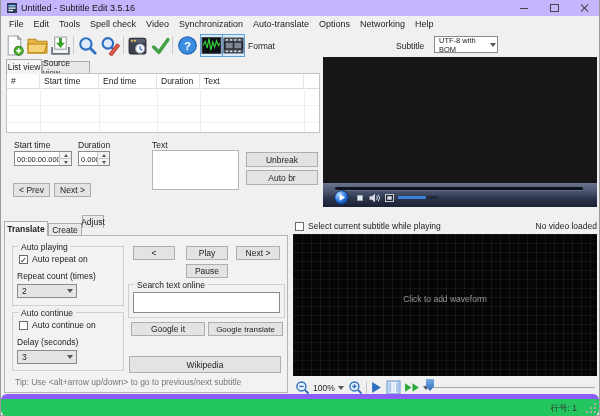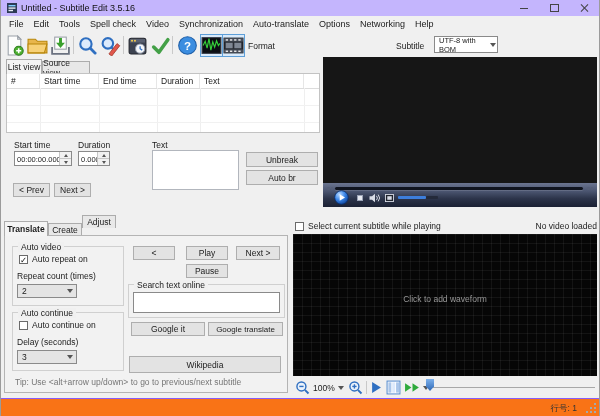--- a/index.html
+++ b/index.html
@@ -76,21 +76,21 @@
         background-image:linear-gradient(rgba(255,255,255,.055) 1px,transparent 1px),
                          linear-gradient(90deg,rgba(255,255,255,.055) 1px,transparent 1px);
         background-size:9px 9px;}
   .wave-text{position:absolute;left:0;right:0;top:60px;text-align:center;color:#989898;font-size:8.5px;}
   .wbtn{position:absolute;top:380px;width:15px;height:15px;padding:0;border:none;background:transparent;}
   .wbtn svg{width:100%;height:100%;display:block;}
   .slider-track{position:absolute;left:428px;top:387px;width:167px;height:1px;background:#a8a8a8;}
   .slider-thumb{position:absolute;left:426px;top:379px;width:8px;height:12px;background:linear-gradient(180deg,#7db1ec,#2d67b5);
                 clip-path:polygon(0 0,100% 0,100% 62%,50% 100%,0 62%);}
   
-  .statusbar{position:absolute;left:1px;right:1px;bottom:0;height:17px;background:#f97316;border-top:1px solid #8b5cf6;}
+  .statusbar{position:absolute;left:1px;right:1px;bottom:0;height:17px;background:#22c55e;border-top:5px solid #8b5cf6;border-radius:6px;}
   .status-right{position:absolute;right:22px;top:4px;font-size:8.5px;color:#333;}
   .gripcorner{position:absolute;right:3px;bottom:3px;width:10px;height:10px;}
   .gripcorner i{position:absolute;width:2px;height:2px;background:#a8a8a8;}
 </style>
 </head>
 <body>
 
 <div class="app">
 
   <div class="titlebar">
@@ -312,27 +312,27 @@
       <span class="volrest"></span>
     </div>
   </div>
 
   <div class="tab sel bold" style="left:4px;top:221px;width:44px;height:15px">
     <span>Translate</span>
   </div>
   <div class="tab" style="left:48px;top:223px;width:34px;height:13px">
     <span>Create</span>
   </div>
-  <div class="tab" style="left:82px;top:215px;width:34px;height:13px">
+  <div class="tab" style="left:82px;top:215px;width:22px;height:13px">
     <span>Adjust</span>
   </div>
   <div class="panelbox" style="left:4px;top:235px;width:284px;height:158px"></div>
 
   <div class="group" style="left:12px;top:246px;width:112px;height:60px">
-    <span class="glabel">Auto video</span>
+    <span class="glabel">Auto playing</span>
   </div>
   <span class="cb checked" style="left:19px;top:255px"></span>
   <span class="lbl" style="left:32px;top:254px">Auto repeat on</span>
   <span class="lbl" style="left:17px;top:271px">Repeat count (times)</span>
   <div class="combo gray" style="left:17px;top:284px;width:60px;height:14px">
     <span>2</span>
     <span class="chev">
         <span class="arrow-dn"></span>
       </span>
   </div>

